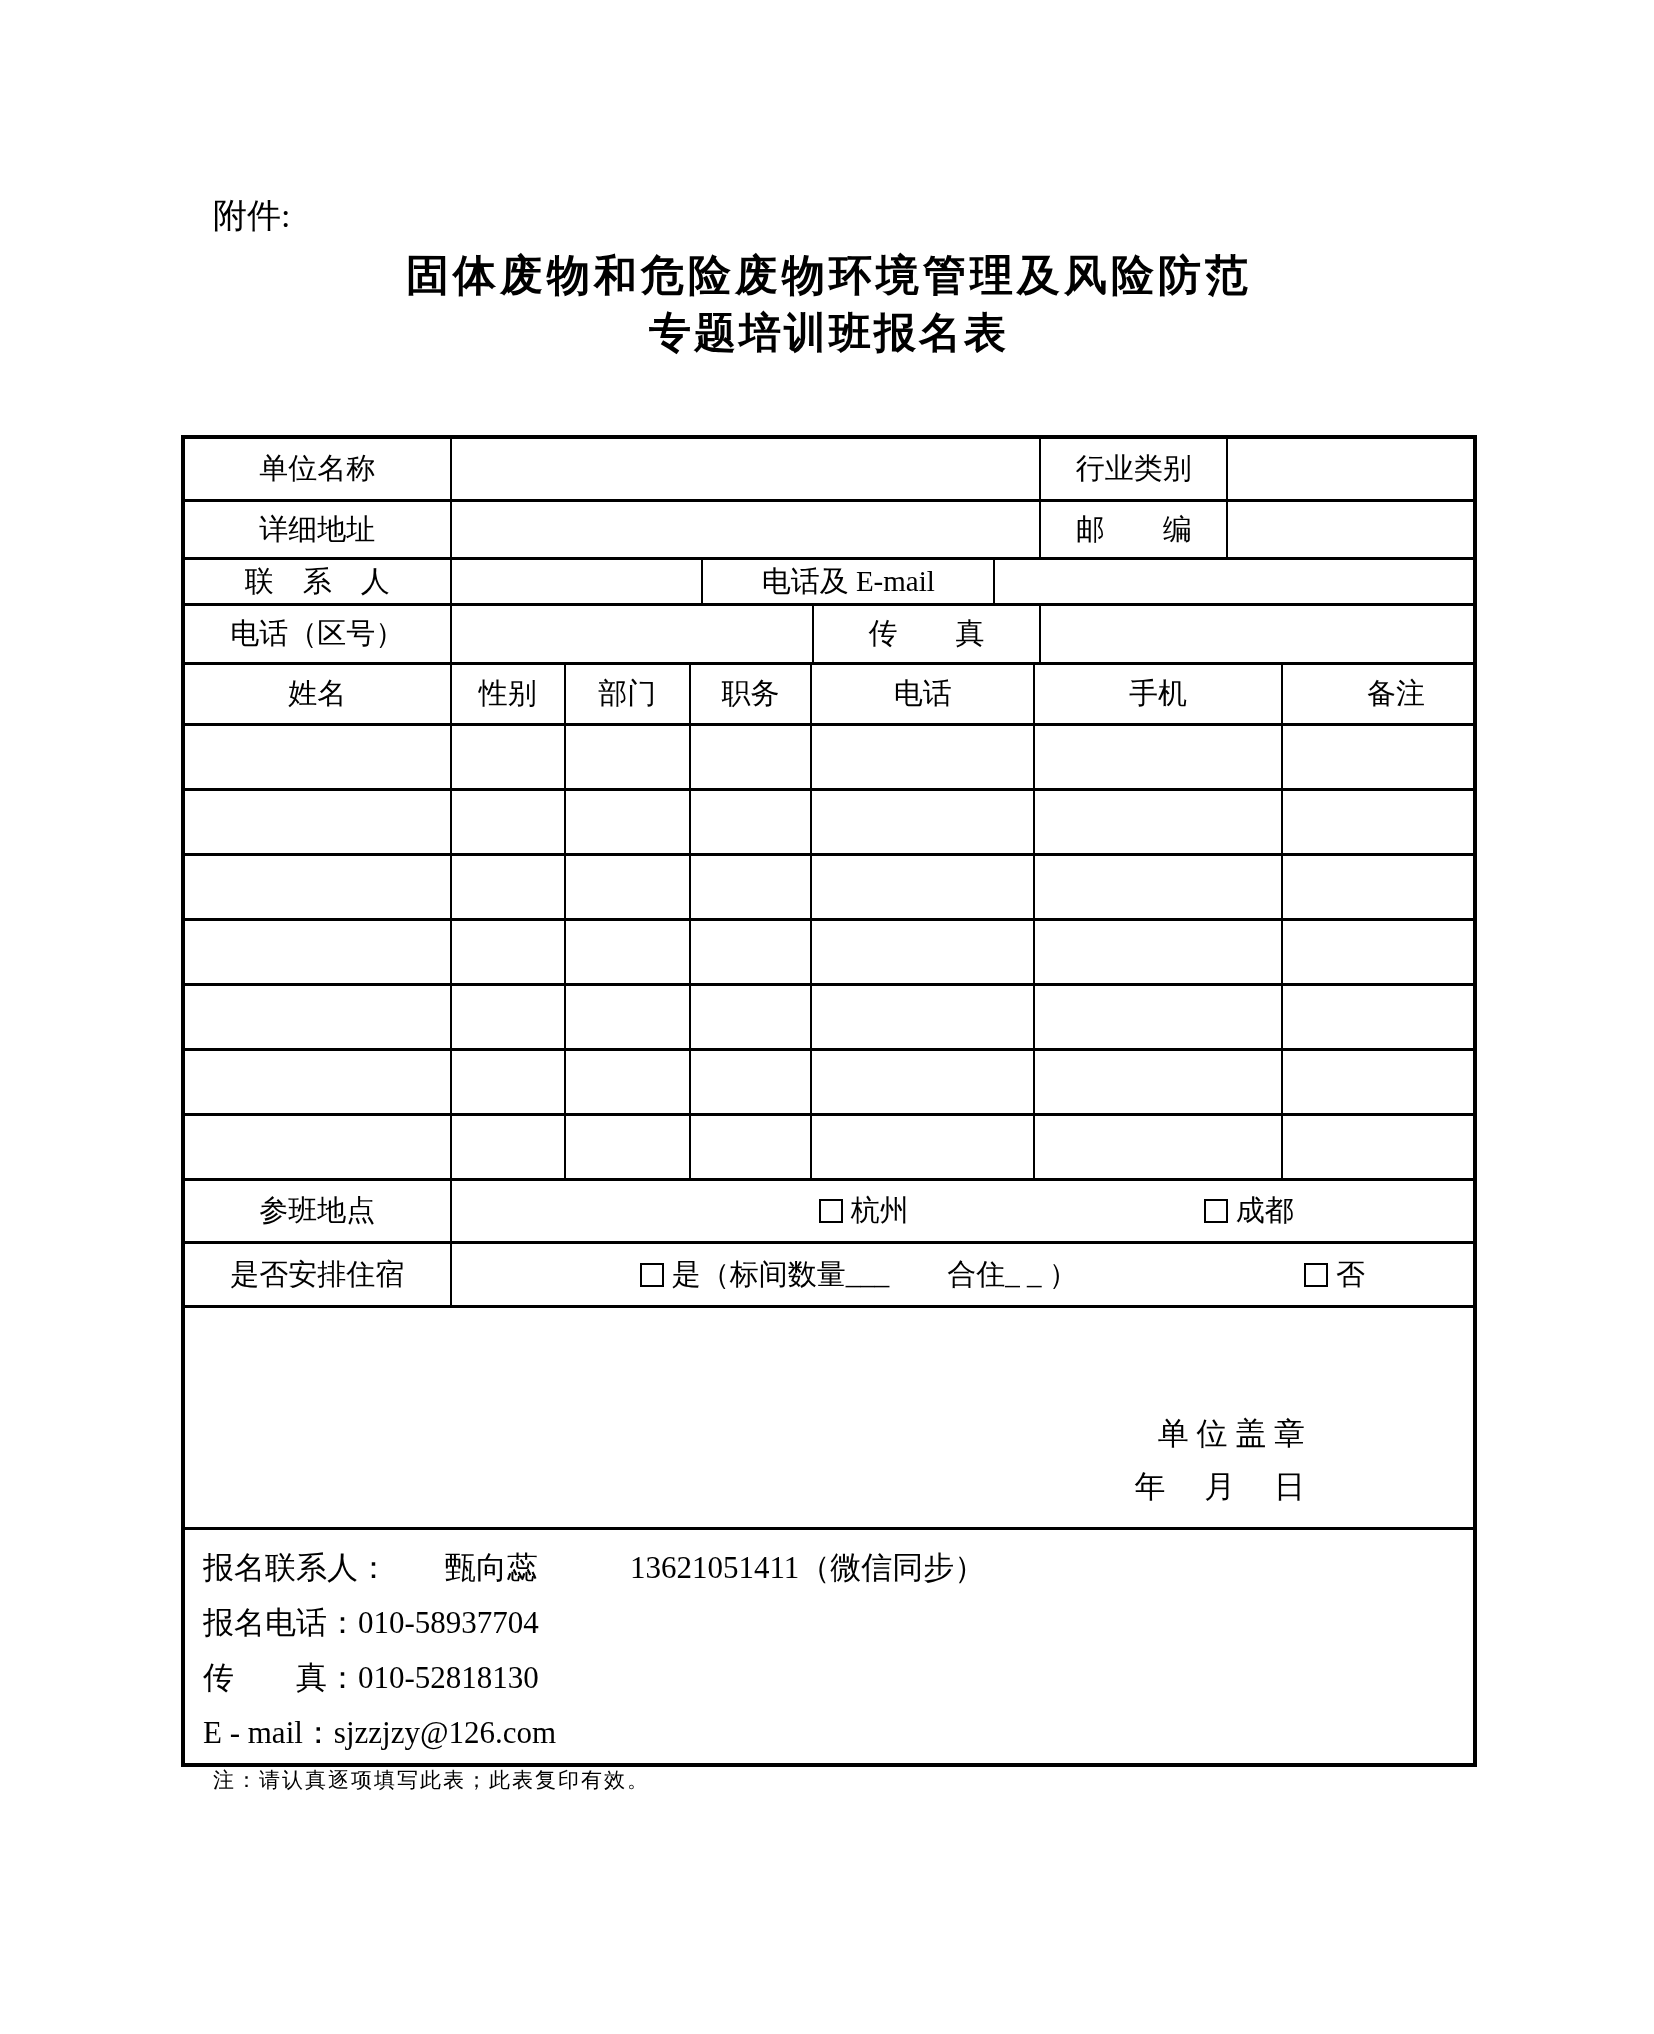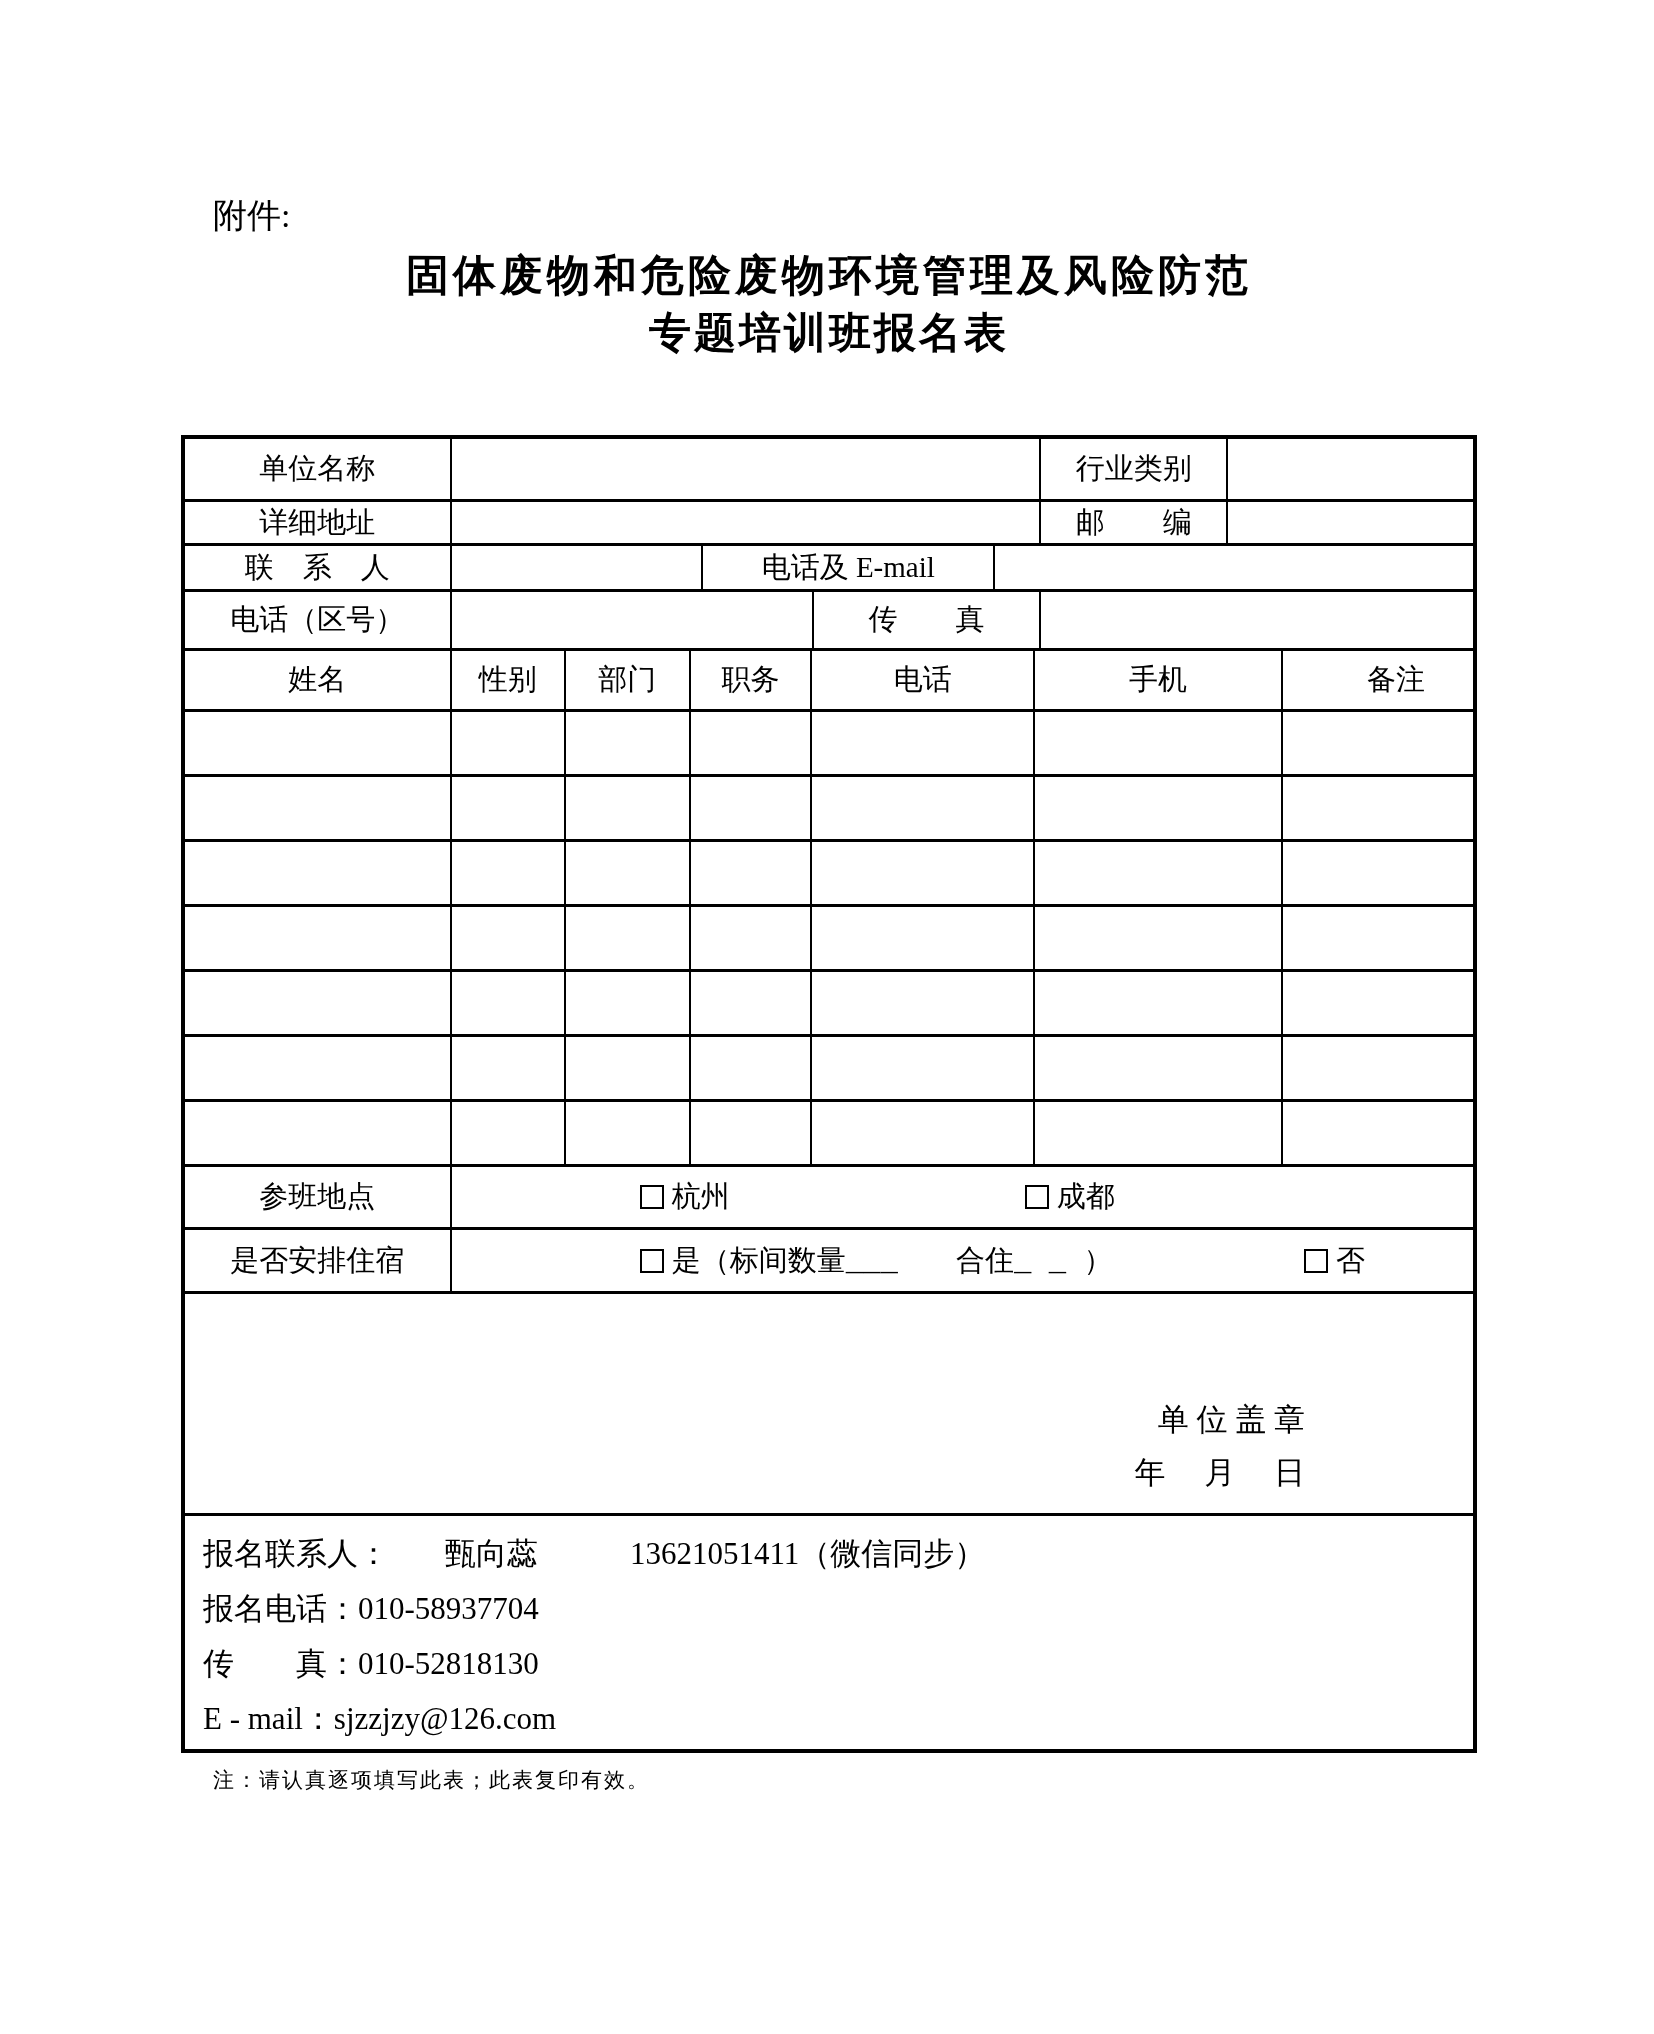--- a/index.html
+++ b/index.html
@@ -39,26 +39,26 @@
   
   .wlab{width:21.3%;}
   .w1a{width:47.1%;} .w1b{width:14.9%;} .w1c{width:16.7%;}
   .w3a{width:20.1%;} .w3b{width:23.3%;} .w3c{width:35.3%;}
   .w4a{width:28.9%;} .w4b{width:18.2%;} .w4c{width:31.6%;}
   .wc2{width:9.1%;} .wc3{width:10%;} .wc4{width:9.7%;}
   .wc5{width:17.8%;} .wc6{width:19.8%;} .wc7{width:12.3%;}
   .wide{width:78.7%;}
 
   
-  .h-r1{height:63px;} .h-r2{height:44px;} .h-r3{height:46px;} .h-r4{height:59px;}
+  .h-r1{height:63px;} .h-r2{height:58px;} .h-r3{height:46px;} .h-r4{height:59px;}
   .h-hdr{height:61px;} .h-blank{height:65px;}
   .h-loc{height:63px;} .h-house{height:64px;}
   .h-stamp{height:222px;} .h-contact{height:233px;}
 
-  .start{justify-content:flex-start;font-family:Liberation Mono, monospace;}
+  .start{justify-content:center;}
   .option{display:inline-flex;align-items:center;white-space:nowrap;}
   .checkbox{
     display:inline-block;width:24px;height:24px;
     border:2px solid #000;box-sizing:border-box;
     margin-right:8px;flex:0 0 auto;
   }
   .stamp-cell{
     flex-direction:column;align-items:flex-end;justify-content:flex-end;
     padding:0 168px 14px 0;font-size:31px;line-height:53px;
   }

